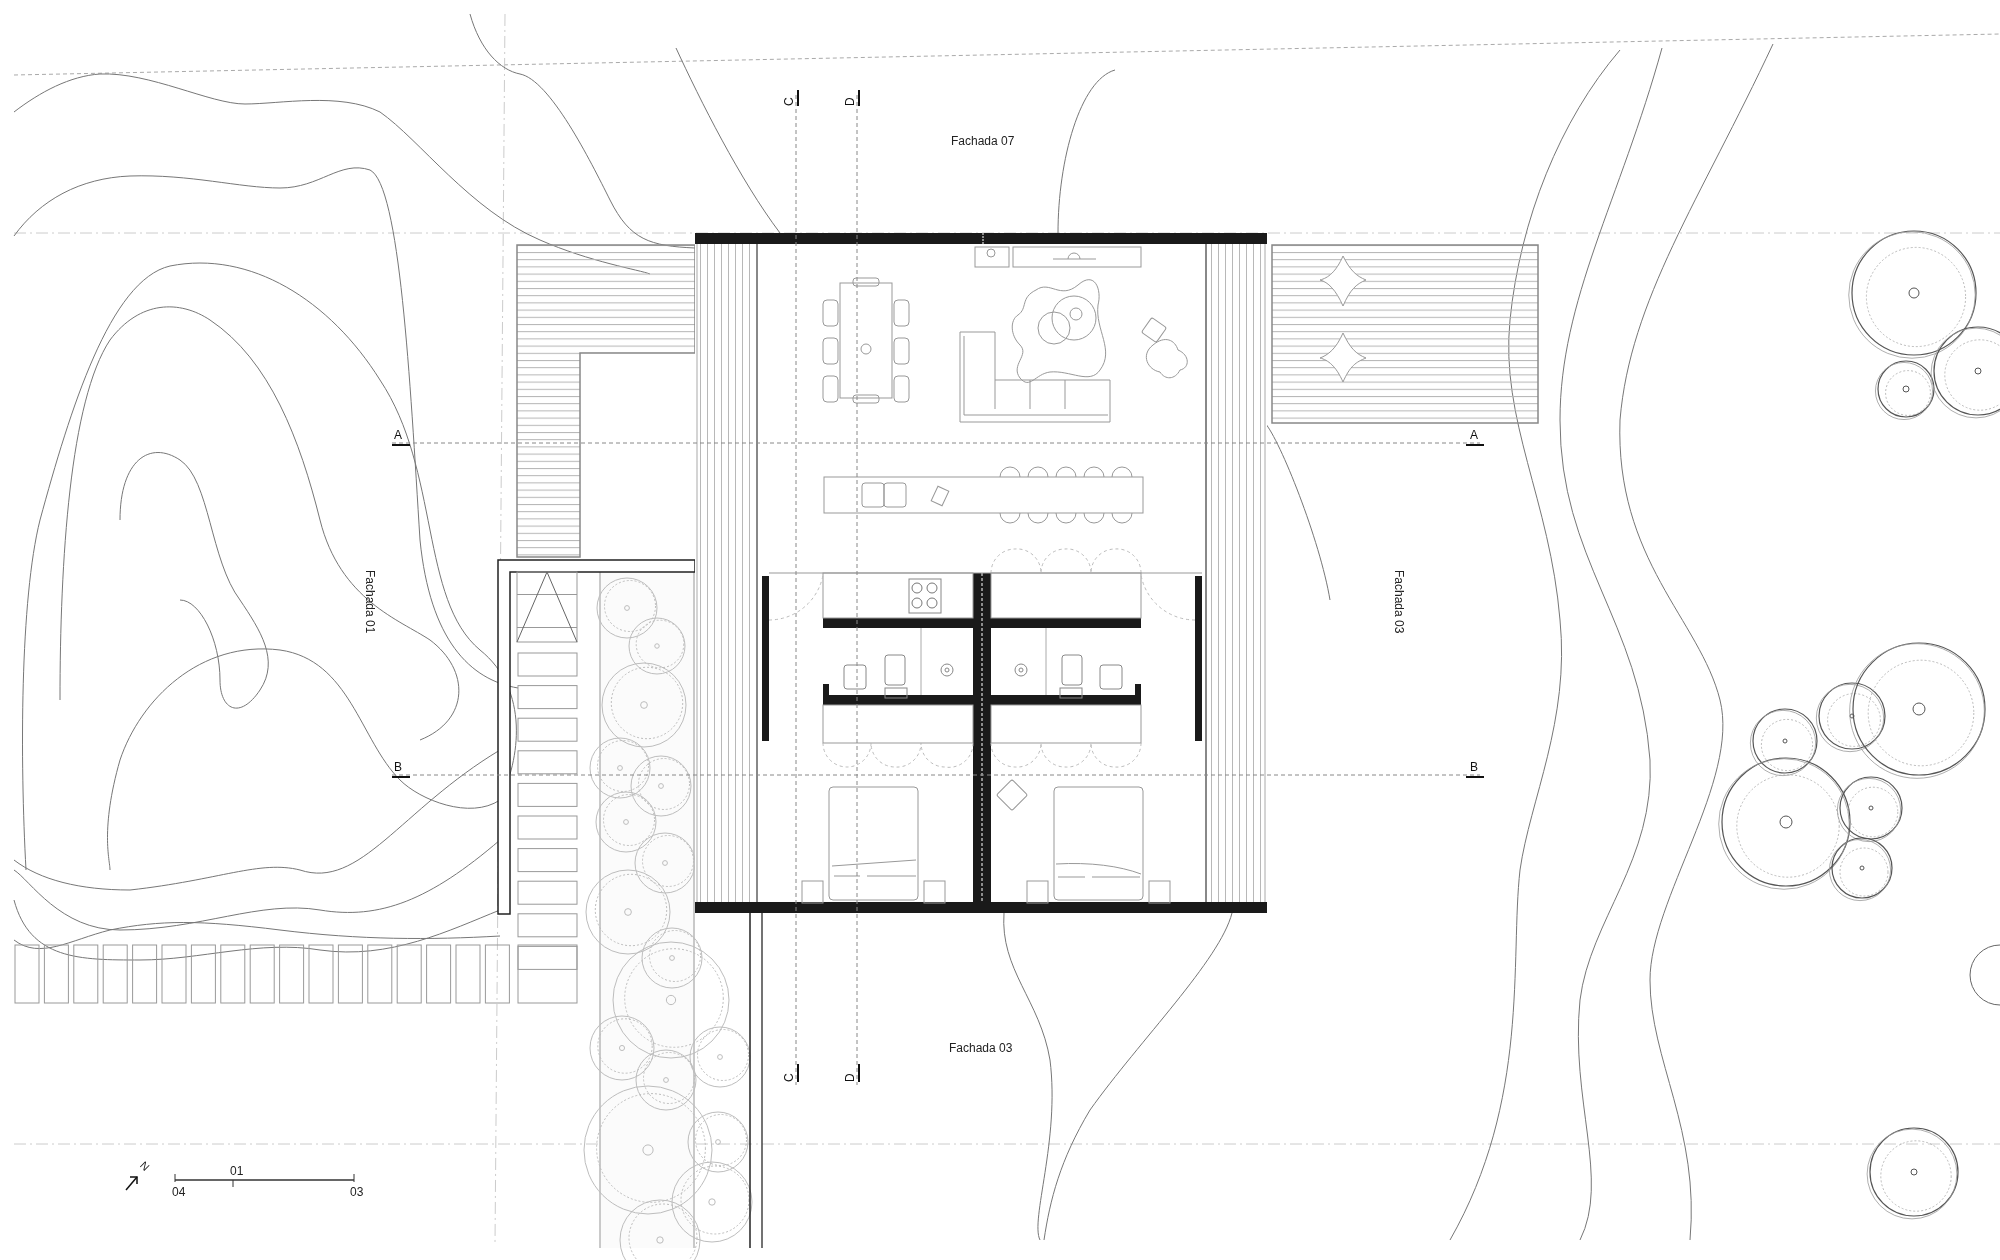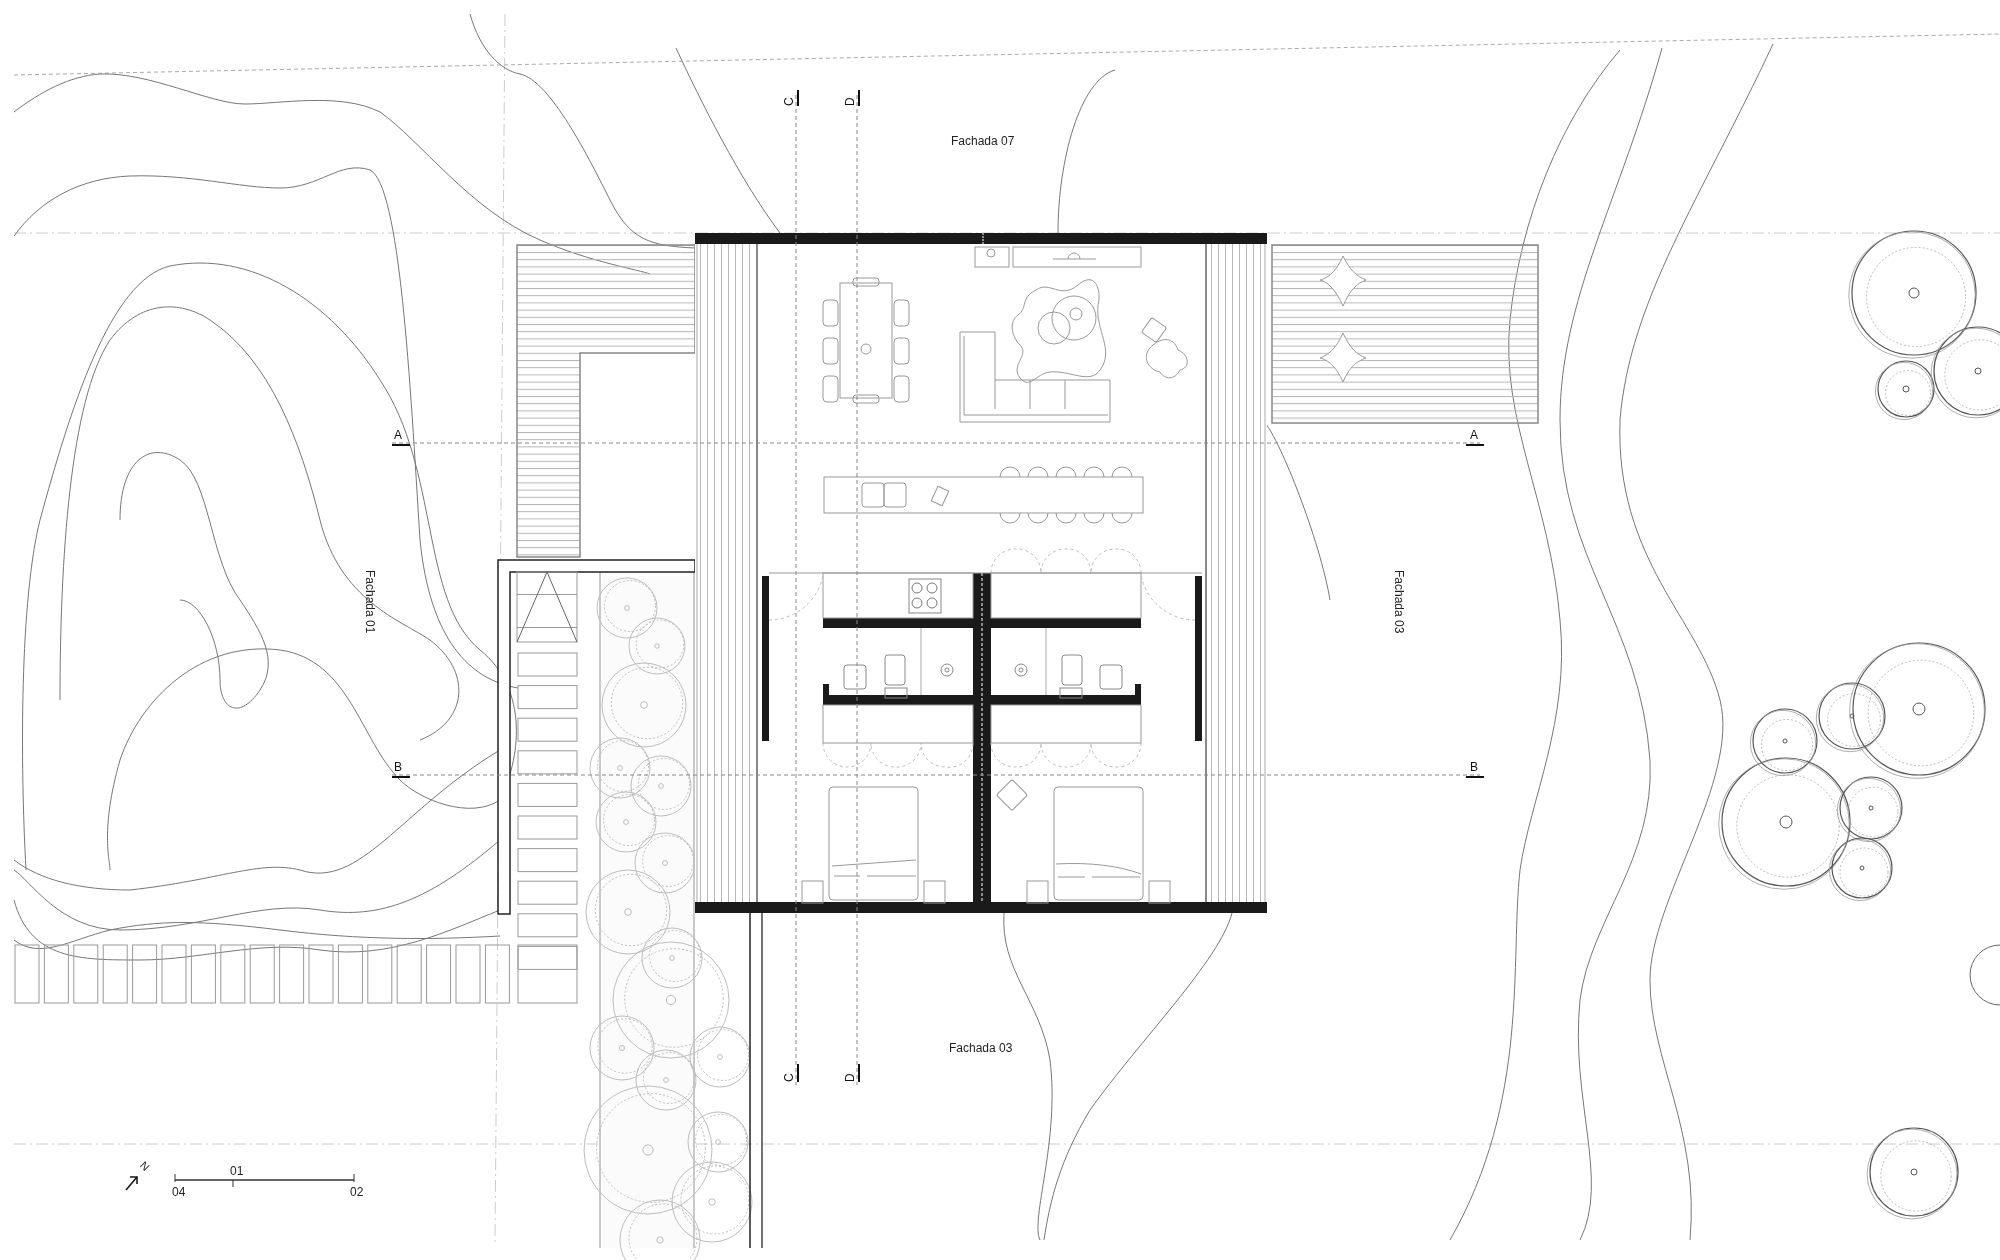--- a/index.html
+++ b/index.html
@@ -412,13 +412,13 @@
 <div class="sec" style="left:394px; top:760px;">B</div>
 <div class="sec" style="left:1470px; top:760px;">B</div>
 <div class="sec rot" style="left:782px; top:106px;">C</div>
 <div class="sec rot" style="left:843px; top:106px;">D</div>
 <div class="sec rot" style="left:782px; top:1082px;">C</div>
 <div class="sec rot" style="left:843px; top:1082px;">D</div>
 
 <div class="scale-lbl" style="left:141px; top:1160px; transform:rotate(45deg); font-size:11px;">N</div>
 <div class="scale-lbl" style="left:172px; top:1185px;">04</div>
 <div class="scale-lbl" style="left:230px; top:1164px;">01</div>
-<div class="scale-lbl" style="left:350px; top:1185px;">02</div>
+<div class="scale-lbl" style="left:350px; top:1185px;">03</div>
 
 </body></html>

